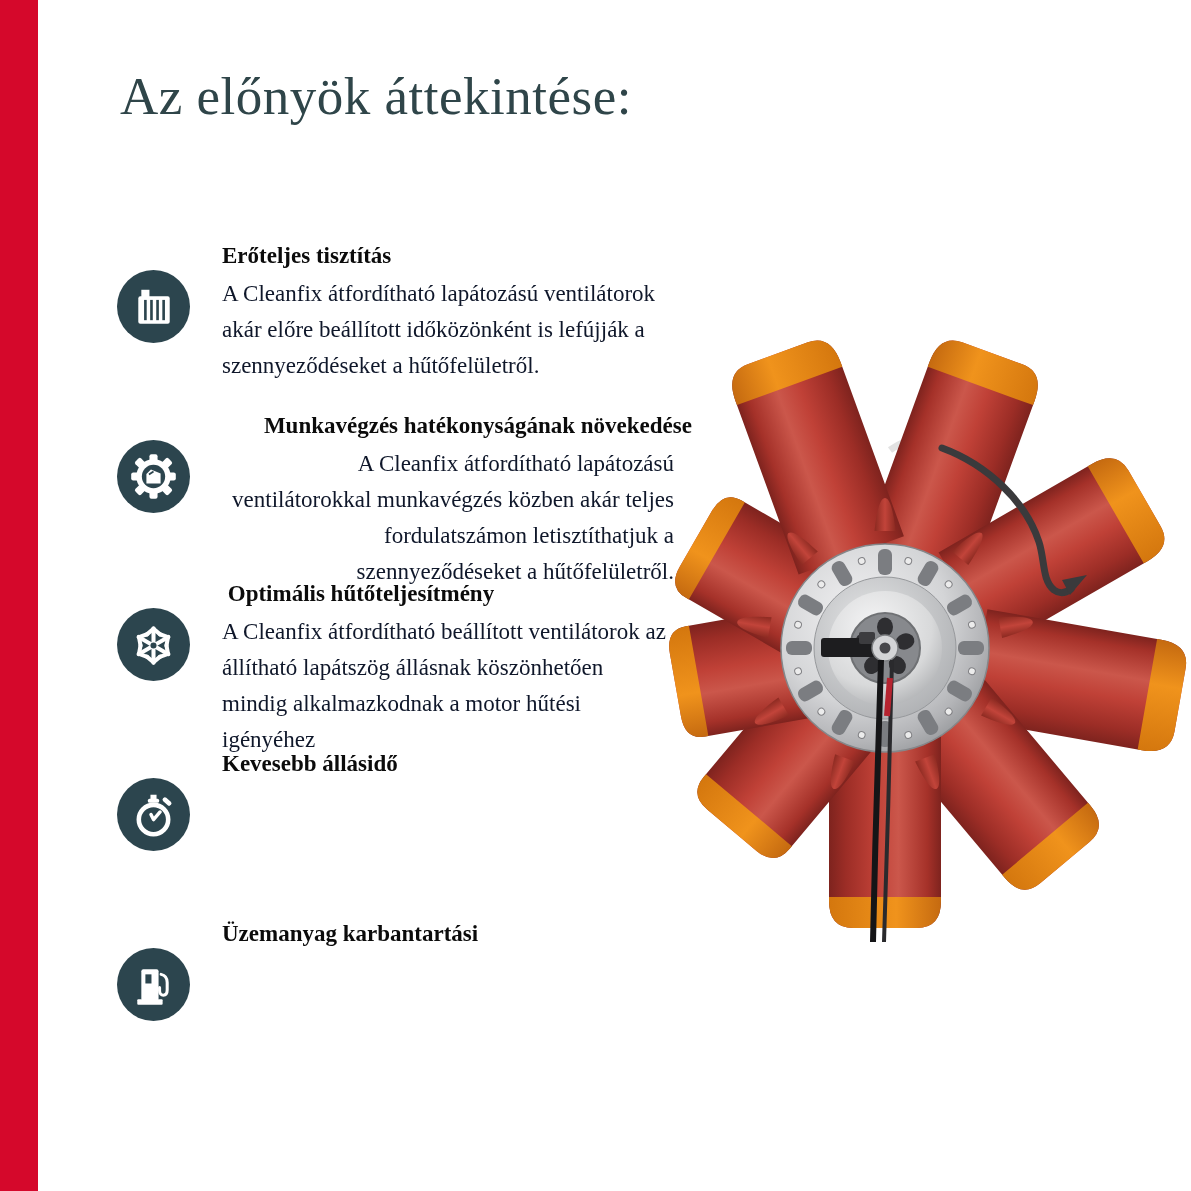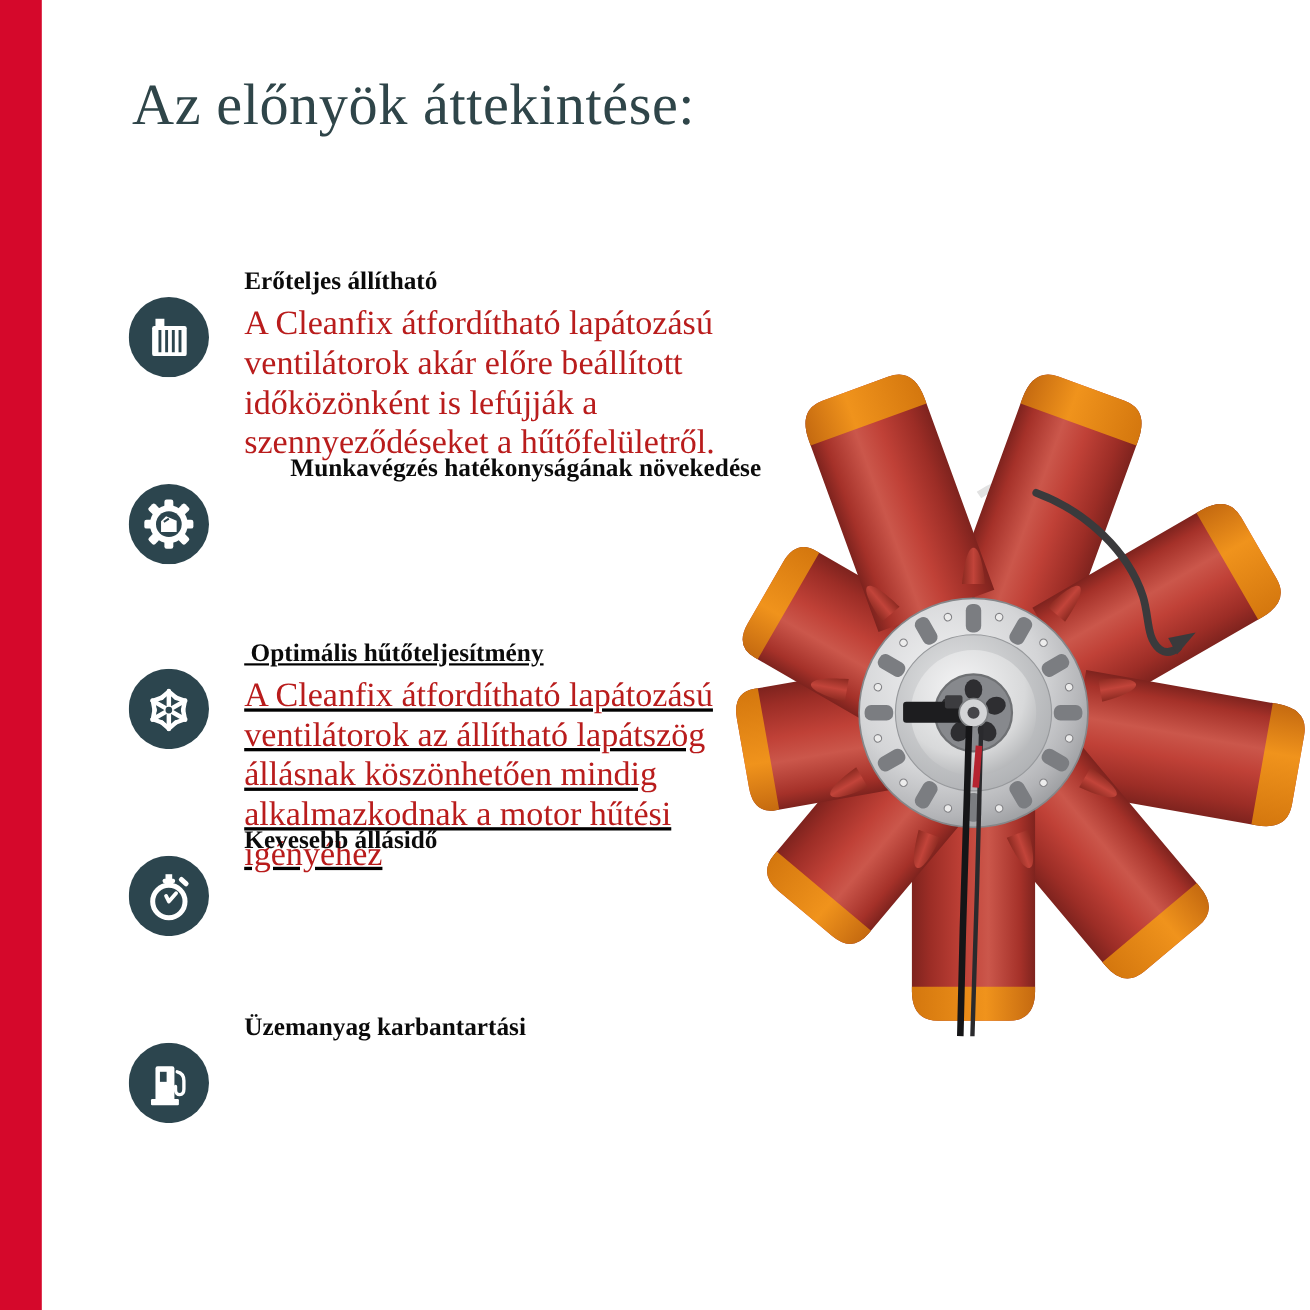--- a/index.html
+++ b/index.html
@@ -23,23 +23,23 @@
   .benefit .icon-circle{
     position:absolute;left:0;top:30px;width:73px;height:73px;border-radius:50%;
   }
   .benefit .icon-circle svg{display:block;width:73px;height:73px;}
   .benefit-text{margin-left:105px;width:470px;}
   .benefit-text h2{
     margin:0 0 5px 0;font-size:23px;font-weight:700;color:#0b0b0b;
     line-height:31px;white-space:pre;
   }
   .benefit-text p{
-    margin:0;font-size:31px;color:#b91c1c;line-height:36px;max-width:452px;
-  }
-  .b1{top:240px;} .b2{top:410px;text-align:right;} .b3{top:578px;text-decoration:underline;} .b4{top:748px;font-family:Liberation Serif, serif;} .b5{top:918px;}
+    margin:0;font-size:23px;color:#0f172a;line-height:36px;max-width:452px;
+  }
+  .b1{top:240px;} .b2{top:410px;text-align:right;} .b3{top:578px;} .b4{top:748px;font-family:Liberation Serif, serif;} .b5{top:918px;}
   .fan{position:absolute;left:590px;top:318px;width:601px;height:664px;}
   .fan svg{display:block;width:601px;height:664px;}
 </style>
 </head>
 <body>
 
 <div class="page">
 
   <div class="accent-bar"></div>
 
@@ -53,21 +53,21 @@
         <rect x="21" y="26" width="31" height="27" rx="2" fill="#fff"></rect>
         <g stroke="#2c454e" stroke-width="2.6">
           <line x1="28" y1="29.5" x2="28" y2="49.5"></line>
           <line x1="34" y1="29.5" x2="34" y2="49.5"></line>
           <line x1="40" y1="29.5" x2="40" y2="49.5"></line>
           <line x1="46" y1="29.5" x2="46" y2="49.5"></line>
         </g>
       </svg>
     </div>
     <div class="benefit-text">
-      <h2>Erőteljes állítható</h2>
+      <h2>Erőteljes tisztítás</h2>
       <p>A Cleanfix átfordítható lapátozású ventilátorok akár előre beállított időközönként is lefújják a szennyeződéseket a hűtőfelületről.</p>
     </div>
   </div>
 
   <div class="benefit b2">
     <div class="icon-circle">
       <svg viewBox="0 0 72 72">
         <circle cx="36" cy="36" r="36" fill="#2c454e"></circle>
         <g fill="#fff">
           <circle cx="36" cy="36" r="17"></circle>
@@ -82,20 +82,21 @@
             <rect x="45.5" y="45.5" width="8" height="8" rx="2" transform="rotate(45 49.5 49.5)"></rect>
           </g>
         </g>
         <circle cx="36" cy="36" r="11.5" fill="#2c454e"></circle>
         <path d="M29 43 v-9.5 l4.5 -4.5 9.5 4 v10 z" fill="#fff"></path>
         <line x1="31.5" y1="34" x2="36" y2="31" stroke="#2c454e" stroke-width="1.8"></line>
       </svg>
     </div>
     <div class="benefit-text">
       <h2>Munkavégzés hatékonyságának növekedése</h2>
+      <p>A Cleanfix átfordítható lapátozású ventilátorokkal munkavégzés közben akár teljes fordulatszámon letisztíthatjuk a szennyeződéseket a hűtőfelületről.</p>
     </div>
   </div>
 
   <div class="benefit b3">
     <div class="icon-circle">
       <svg viewBox="0 0 72 72">
         <defs>
           <g id="sfArm" stroke="#fff" stroke-width="4" stroke-linecap="round">
             <line x1="0" y1="-17" x2="0" y2="17"></line>
             <line x1="0" y1="-16.5" x2="-6.5" y2="-11"></line>
@@ -106,21 +107,21 @@
         </defs>
         <circle cx="36" cy="36" r="36" fill="#2c454e"></circle>
         <use href="#sfArm" transform="translate(36 37)"></use>
         <use href="#sfArm" transform="translate(36 37) rotate(60)"></use>
         <use href="#sfArm" transform="translate(36 37) rotate(120)"></use>
         <circle cx="36" cy="37" r="3" fill="#2c454e"></circle>
       </svg>
     </div>
     <div class="benefit-text">
       <h2> Optimális hűtőteljesítmény</h2>
-      <p>A Cleanfix átfordítható lapátozású ventilátorok az állítható lapátszög állásnak köszönhetően mindig alkalmazkodnak a motor hűtési igényéhez</p>
+      <p>A Cleanfix átfordítható beállított ventilátorok az állítható lapátszög állásnak köszönhetően mindig alkalmazkodnak a motor hűtési igényéhez</p>
     </div>
   </div>
 
   <div class="benefit b4">
     <div class="icon-circle">
       <svg viewBox="0 0 72 72">
         <circle cx="36" cy="36" r="36" fill="#2c454e"></circle>
         <rect x="33" y="16.5" width="6" height="6" fill="#fff"></rect>
         <rect x="30.5" y="20.5" width="11" height="4" rx="1.5" fill="#fff"></rect>
         <rect x="44.5" y="21" width="10" height="4.5" rx="2" fill="#fff" transform="rotate(42 49.5 23)"></rect>

